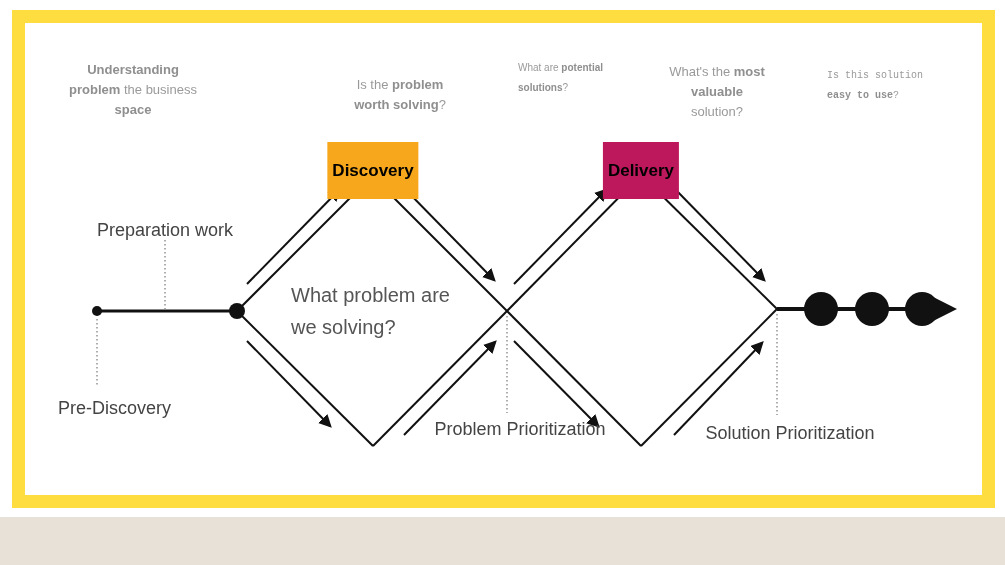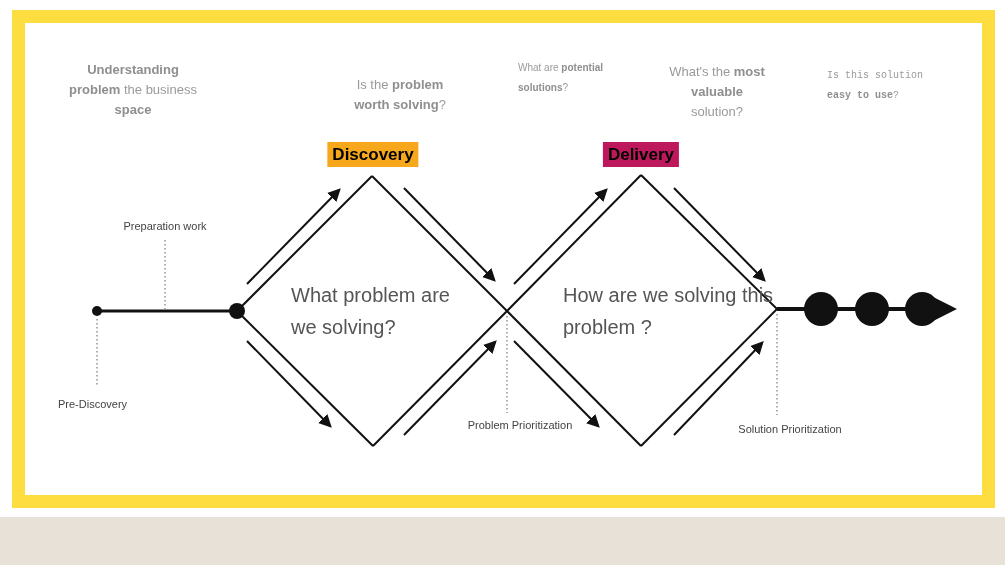--- a/index.html
+++ b/index.html
@@ -9,23 +9,23 @@
   .yellow-frame{position:absolute;left:12px;top:10px;width:983px;height:498px;
        box-sizing:border-box;border:13px solid #FDDD3F;background:#ffffff;}
   .footer-strip{position:absolute;left:0;top:517px;width:1005px;height:48px;background:#E8E1D8;}
   svg.diagram{position:absolute;left:0;top:0;}
   .hdr{position:absolute;color:#9A9A9A;font-size:13px;line-height:20px;text-align:center;
        transform:translateX(-50%);}
   .hdr .b{font-weight:bold;color:#8F8F8F;}
   .hdr.big{font-size:10px;line-height:20px;}
   .hdr.leftal{text-align:left;transform:none;}
   .badge{position:absolute;transform:translateX(-50%);color:#000;font-weight:bold;
-       font-size:17px;padding:2px 5px;line-height:21px;white-space:nowrap;}
+       font-size:17px;padding:18px 5px;line-height:21px;white-space:nowrap;}
   .q{position:absolute;color:#555555;font-size:20px;line-height:32px;}
-  .note{position:absolute;color:#444444;font-size:11px;white-space:nowrap;}
+  .note{position:absolute;color:#444444;font-size:18px;white-space:nowrap;}
   .note.ctr{transform:translateX(-50%);}
 </style>
 </head>
 <body>
 
 <div class="stage">
 
   <div class="yellow-frame"></div>
   <div class="footer-strip"></div>
 
@@ -84,19 +84,18 @@
     <span>What's the </span><span class="b">most valuable </span><span>solution?</span>
   </div>
   <div class="hdr big leftal" style="left:827px;top:66px;width:118px;font-family:Liberation Mono, monospace;">
     <span>Is this solution </span><span class="b">easy to use</span><span>?</span>
   </div>
 
   <div class="badge" style="left: 373px; top: 142px; background: rgb(246, 167, 27);">Discovery</div>
   <div class="badge" style="left: 641px; top: 142px; background: #be185d;">Delivery</div>
 
   <div class="q" style="left:291px;top:279px;width:185px;">What problem are we solving?</div>
-  <div class="q" style="left:563px;top:279px;width:225px;">How are we solving this problem ?</div>
 
   <div class="note ctr" style="left:165px;top:220px;">Preparation work</div>
   <div class="note" style="left:58px;top:390px;margin-top:8px;">Pre-Discovery</div>
   <div class="note ctr" style="left:520px;top:419px;">Problem Prioritization</div>
   <div class="note ctr" style="left:790px;top:423px;">Solution Prioritization</div>
 </div>
 
 </body></html>

